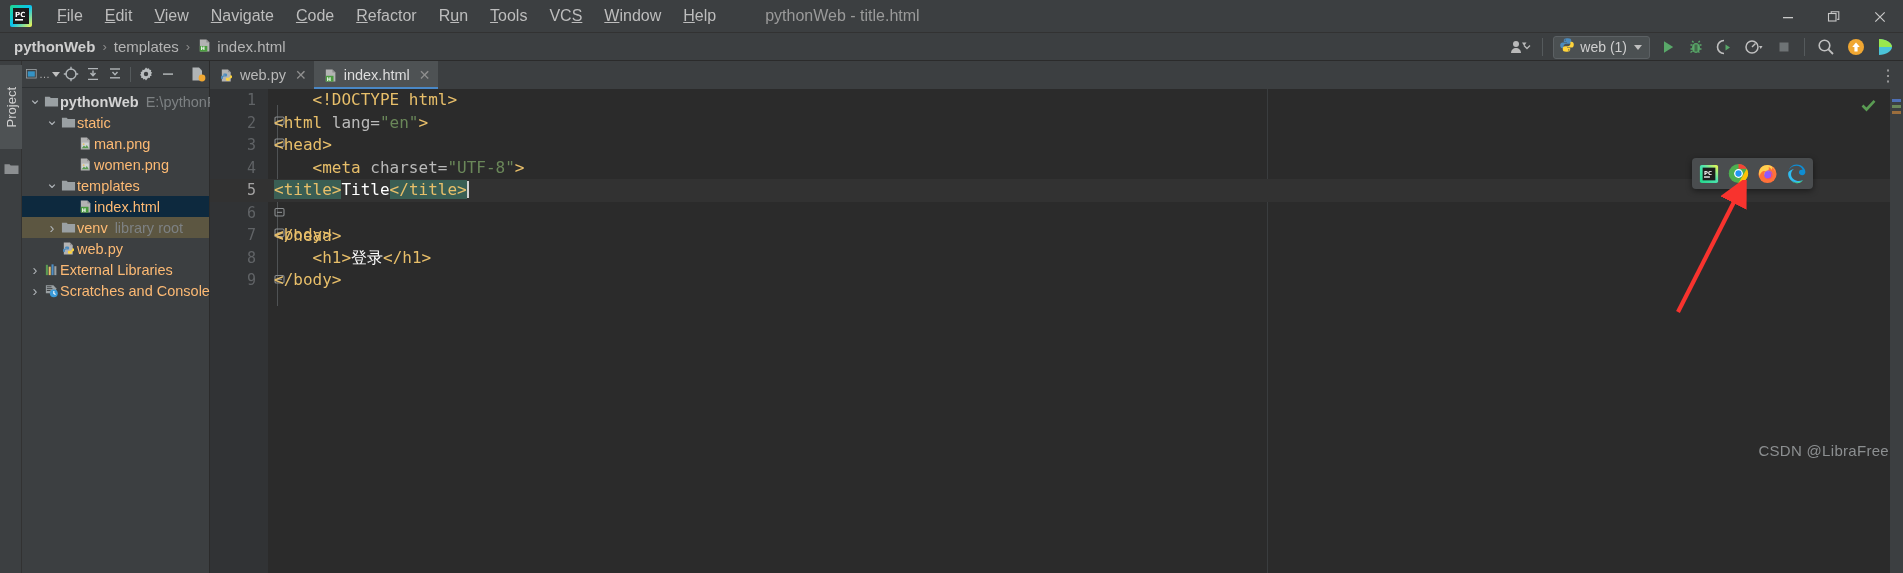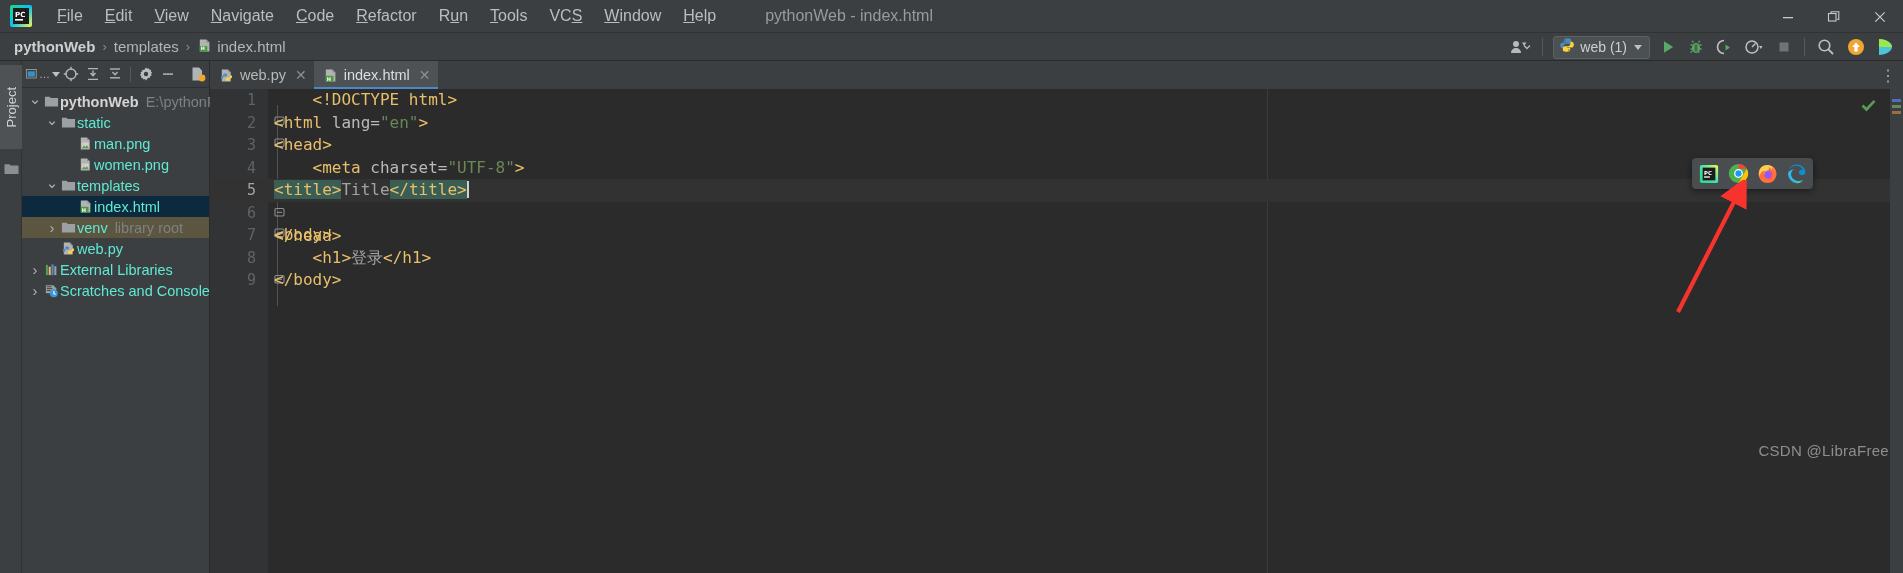--- a/index.html
+++ b/index.html
@@ -97,21 +97,21 @@
 
   .tree { padding-top: 3px; font-size: 14.5px; }
   .tree-row {
     display: flex; align-items: center; height: 21px; white-space: nowrap;
     cursor: default; padding-right: 4px;
   }
   .tree-row.selected { background: #0d293e; }
   .tree-row.hl { background: #5c5641; }
   .tw-arrow { width: 14px; flex: 0 0 14px; display: flex; align-items: center; justify-content: center; color: #aeb3b7; font-size: 10px; }
   .tw-icon { width: 18px; flex: 0 0 18px; display: flex; align-items: center; justify-content: center; }
-  .tw-label { color: #5eead4; }
+  .tw-label { color: #fdba74; }
   .tw-label.bold { font-weight: bold; color: #d4d4d4; }
   .tw-sub { color: #7d8183; margin-left: 7px; }
 
   
   .tabbar {
     position: absolute; left: 210px; top: 61px; width: 1693px; height: 28px;
     background: #3c3f41; display: flex; align-items: flex-end;
   }
   .etab {
     height: 28px; display: flex; align-items: center; padding: 0 7px 0 9px;
@@ -167,21 +167,21 @@
   .check-ok { position: absolute; right: 26px; top: 8px; }
   .scroll-track {
     position: absolute; right: 0; top: 0; width: 13px; height: 484px; background: #3c3f41;
   }
   .err-stripe { position: absolute; right: 2px; width: 9px; height: 3px; }
 
   
   .tok-tag   { color: #e8bf6a; }
   .tok-attr  { color: #bababa; }
   .tok-str   { color: #6a8759; }
-  .tok-txt   { color: #a3a3a3; }
+  .tok-txt   { color: #ffffff; }
   .tok-sel   { background: #3a5e54; }
 
   
   .browser-popup {
     position: absolute; left: 1692px; top: 158px;
     height: 31px; background: #4a4d4f; border-radius: 4px;
     display: flex; align-items: center; padding: 0 6px; gap: 7px;
     box-shadow: 0 2px 6px rgba(0,0,0,.45);
   }
   .bp-icon { width: 22px; height: 22px; display: flex; align-items: center; justify-content: center; cursor: default; }
@@ -222,21 +222,21 @@
         <div class="menu-item"><u>V</u>iew</div>
         <div class="menu-item"><u>N</u>avigate</div>
         <div class="menu-item"><u>C</u>ode</div>
         <div class="menu-item"><u>R</u>efactor</div>
         <div class="menu-item">R<u>u</u>n</div>
         <div class="menu-item"><u>T</u>ools</div>
         <div class="menu-item">VC<u>S</u></div>
         <div class="menu-item"><u>W</u>indow</div>
         <div class="menu-item"><u>H</u>elp</div>
       </div>
-    <div class="win-title">pythonWeb - index.html</div>
+    <div class="win-title">pythonWeb - title.html</div>
     <div class="win-ctl-wrap">
       <div class="win-ctl">
         <svg width="14" height="14" viewBox="0 0 14 14">
             <rect x="2" y="7" width="10" height="1.3" fill="#c8c8c8"></rect>
           </svg>
       </div>
       <div class="win-ctl">
         <svg width="14" height="14" viewBox="0 0 14 14">
           <rect x="1.5" y="3.5" width="7.5" height="7.5" fill="none" stroke="#c8c8c8" stroke-width="1.1"></rect>
           <path d="M4.2 3.3V1.8h7.6v7.6h-1.6" fill="none" stroke="#c8c8c8" stroke-width="1.1"></path>

